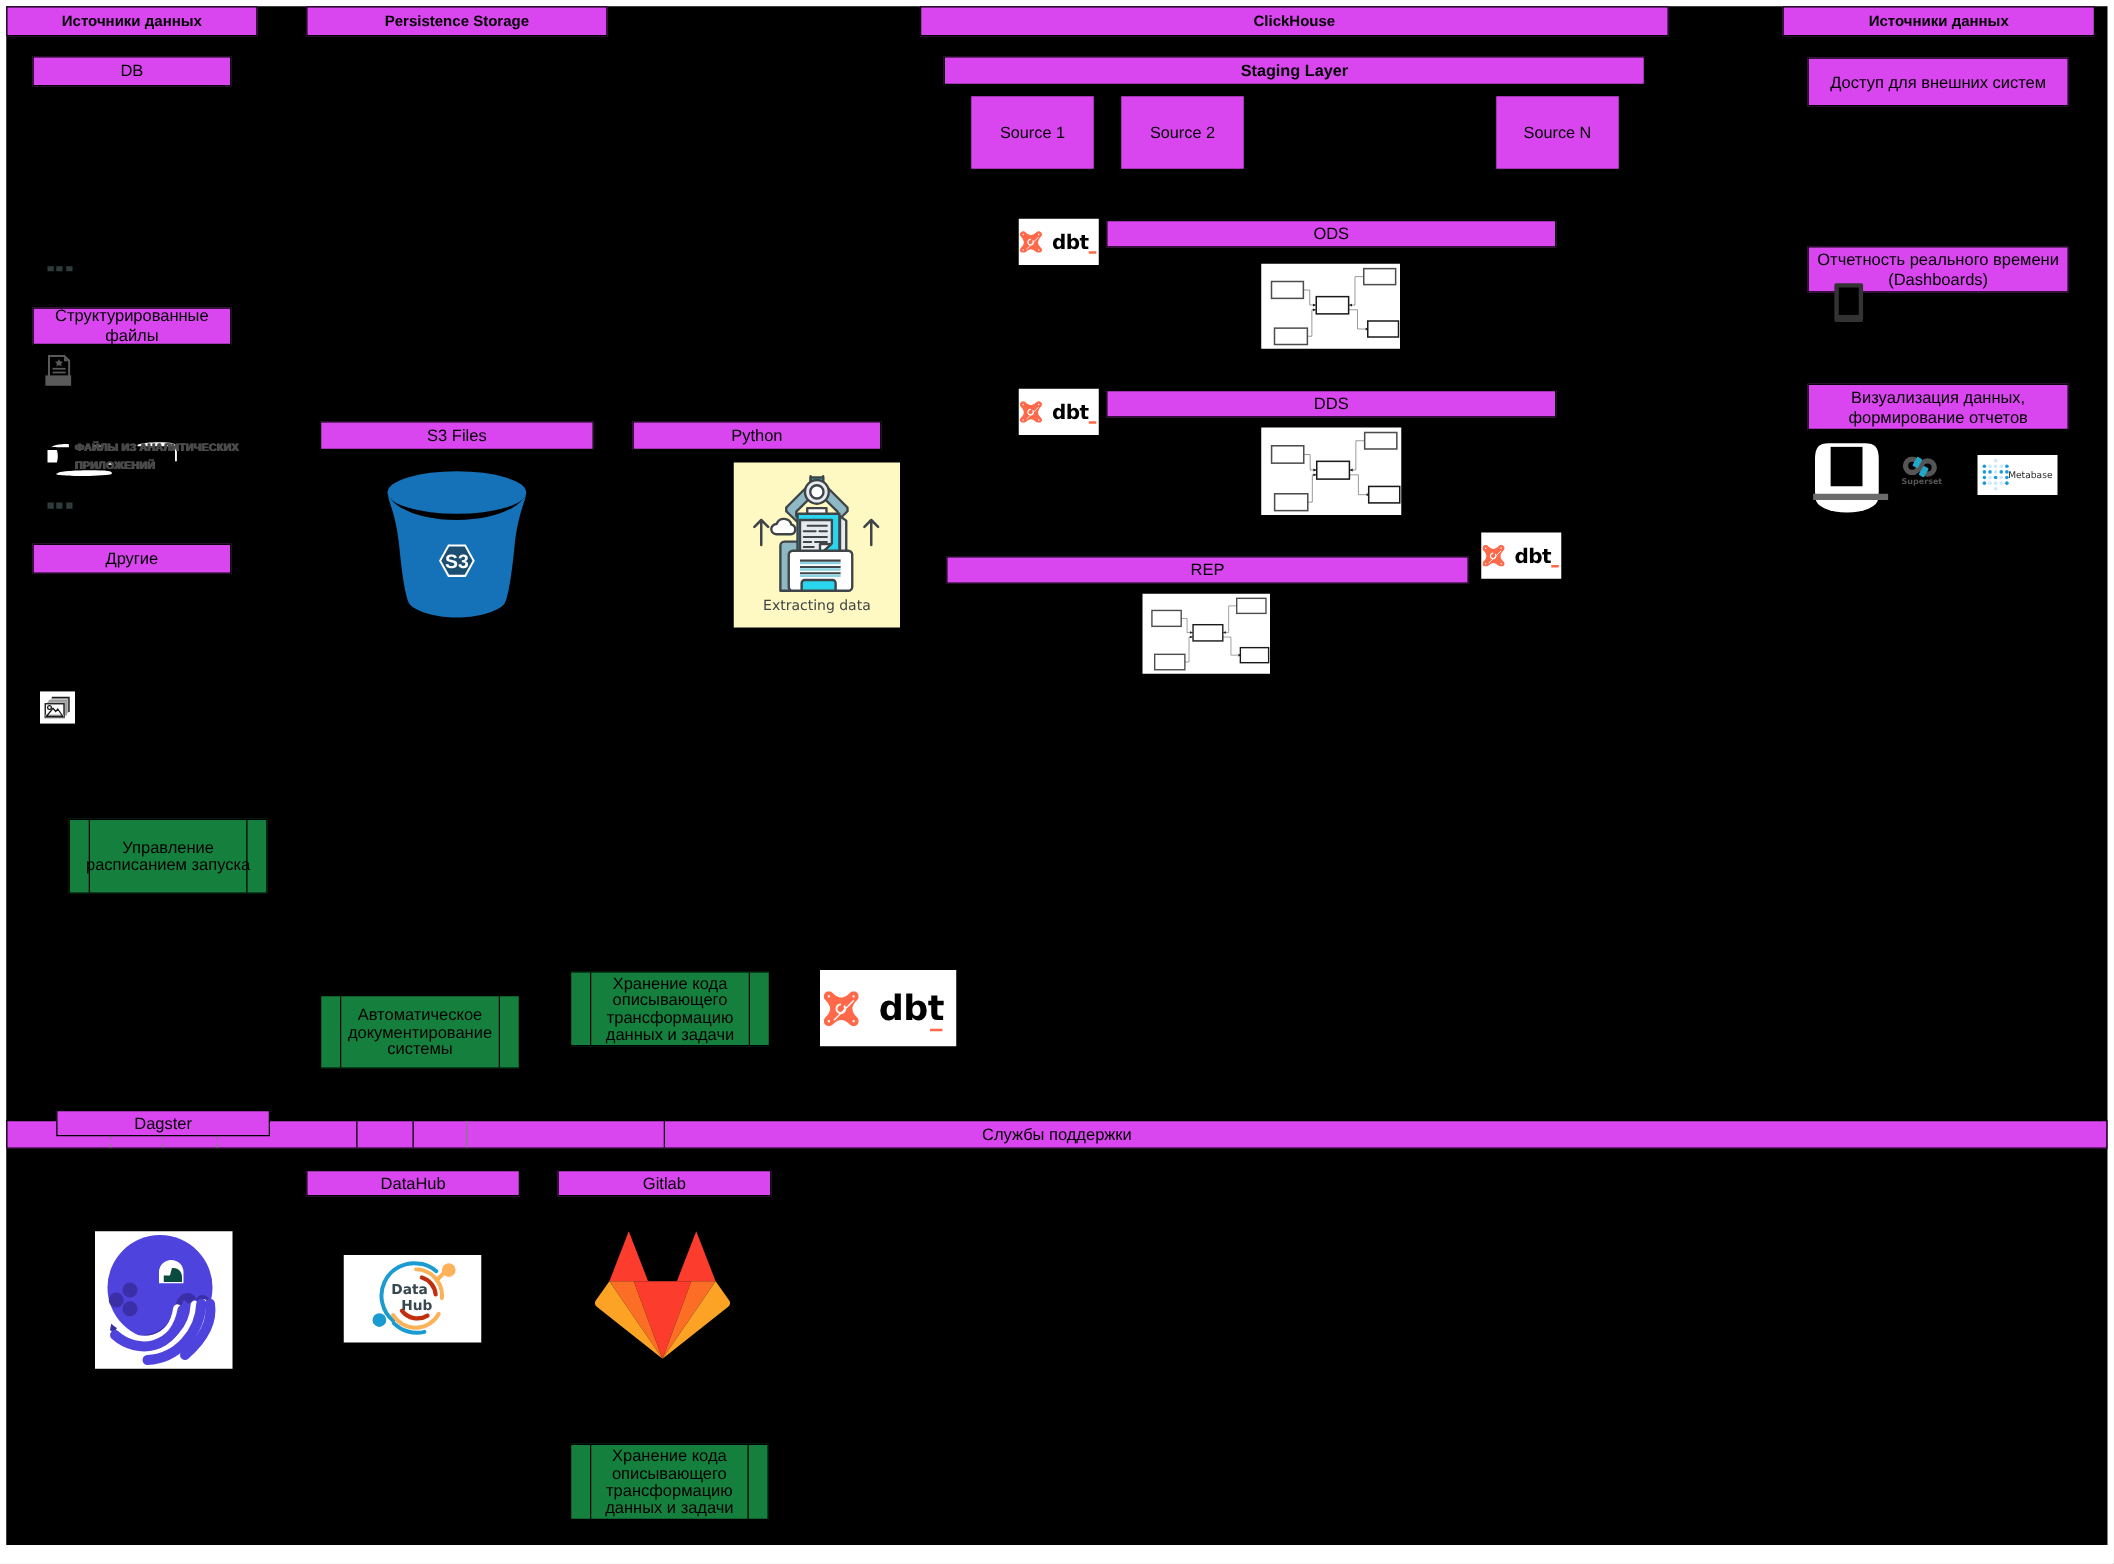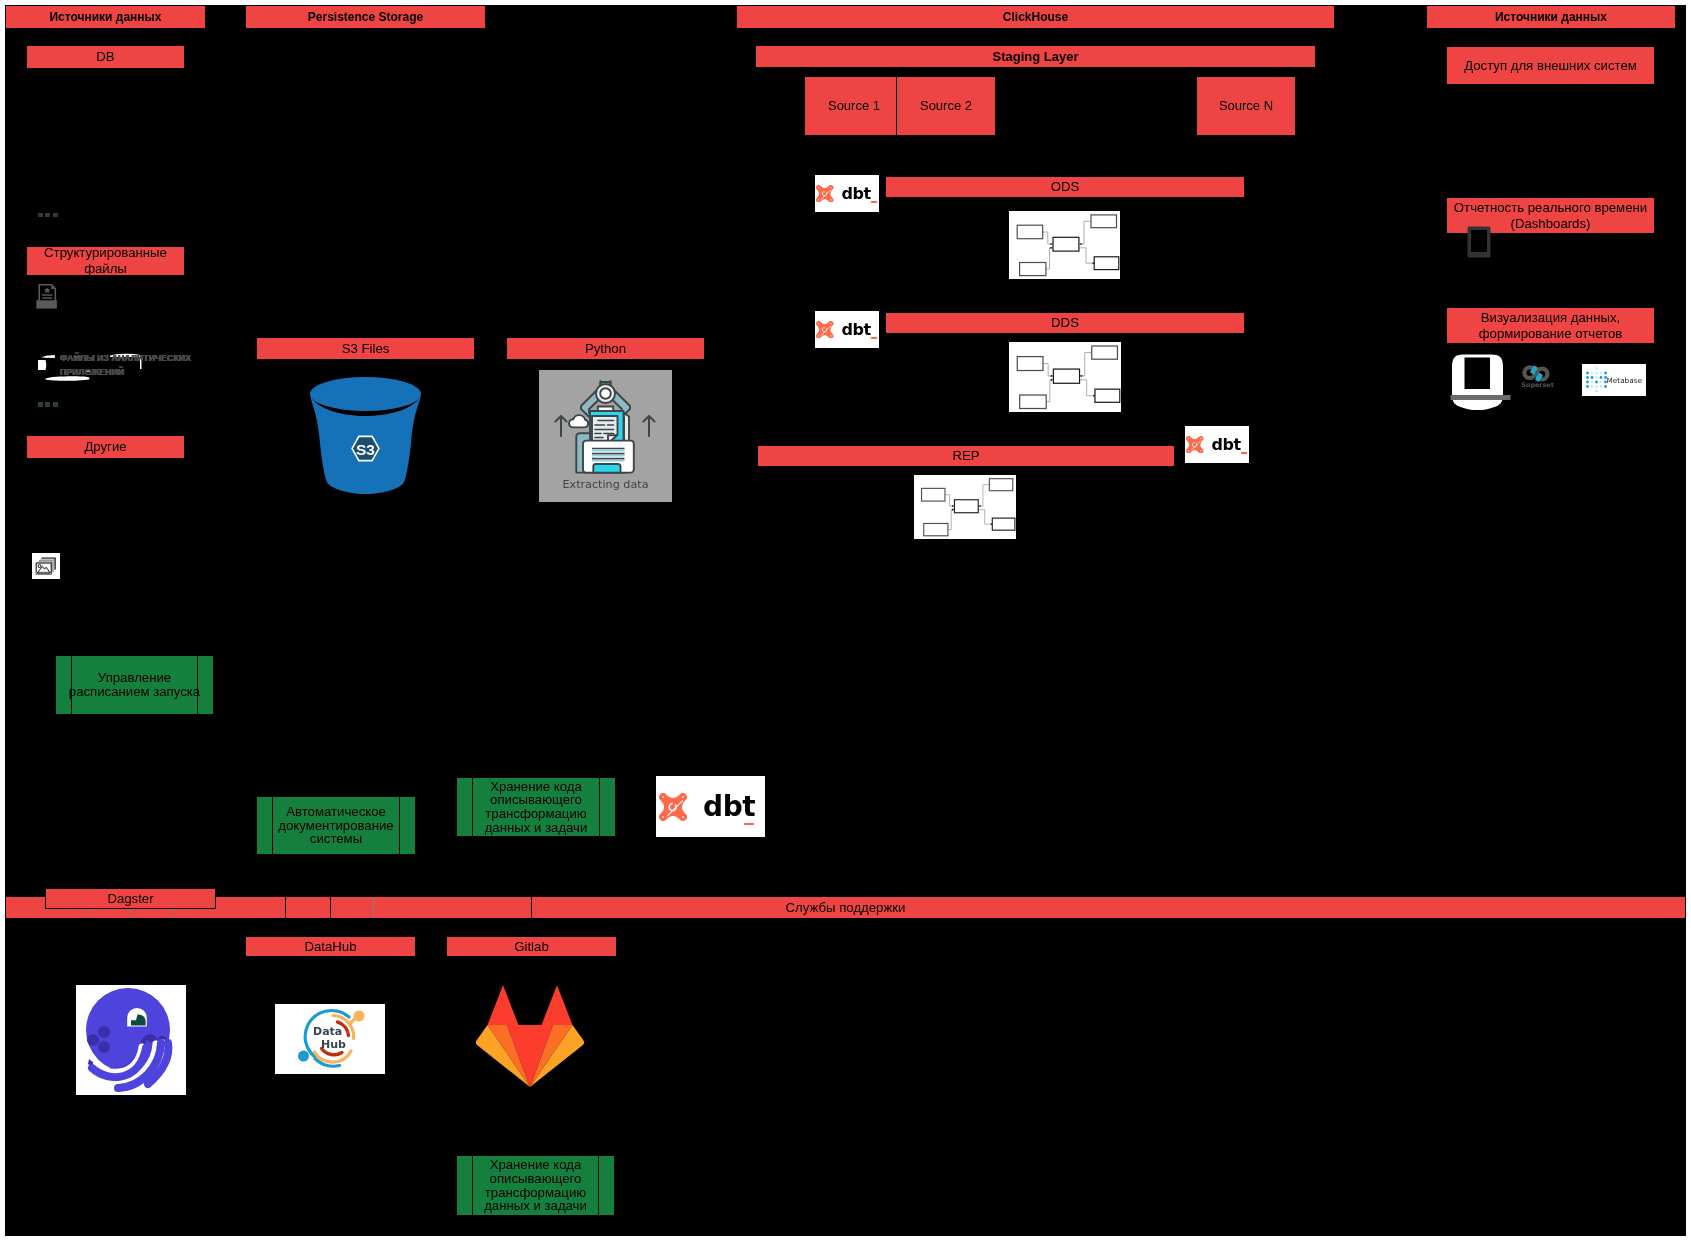--- a/index.html
+++ b/index.html
@@ -1,36 +1,36 @@
 <!DOCTYPE html>
 <html><head>
 <meta charset="utf-8">
 <title>Data Platform Architecture</title>
 <style>
   html,body{margin:0;padding:0;background:#ffffff;}
   body{font-family:"Liberation Sans",sans-serif;-webkit-font-smoothing:antialiased;}
   #canvas{position:relative;width:1691px;height:1251px;overflow:hidden;background:#ffffff;}
   .stage{position:absolute;left:5px;top:5px;width:1681px;height:1231px;background:#000000;}
   .abs{position:absolute;box-sizing:border-box;}
-  .wbox{background:#ef4444;border:1px solid #000000;display:flex;align-items:center;
+  .wbox{background:#d946ef;border:1px solid #000000;display:flex;align-items:center;
         justify-content:center;text-align:center;color:#000000;line-height:1.2;}
   .lane{font-weight:bold;font-size:12px;}
   .hdr{font-weight:normal;font-size:13.2px;}
   .bld{font-weight:bold;font-size:13px;}
   .plain{font-size:13px;font-weight:normal;}
   .pbox{background:#15803d;border:1px solid #000000;display:flex;align-items:center;
         justify-content:center;text-align:center;color:#000000;line-height:13.6px;font-size:13.2px;
         position:absolute;box-sizing:border-box;}
   .pbox::before,.pbox::after{content:"";position:absolute;top:0;bottom:0;width:1px;background:#000;}
   .pbox::before{left:15px;}
   .pbox::after{right:15px;}
   .logobox{background:#ffffff;position:absolute;box-sizing:border-box;}
   .flowicon{position:absolute;background:#ffffff;box-sizing:border-box;}
   .s3txt{font-family:"Liberation Sans",sans-serif;font-size:15.5px;font-weight:bold;}
-  .illus{position:absolute;background:#a3a3a3;box-sizing:border-box;}
+  .illus{position:absolute;background:#fef9c3;box-sizing:border-box;margin-left:48px;}
   .illustxt{font-family:"DejaVu Sans",sans-serif;font-size:11.2px;fill:#3F4448;}
   .dhtxt{font-family:"DejaVu Sans",sans-serif;font-weight:bold;fill:#37474F;font-size:11px;}
   .sptxt{font-family:"DejaVu Sans",sans-serif;font-weight:bold;fill:#555555;font-size:7px;}
   .mbtxt{font-family:"DejaVu Sans",sans-serif;fill:#2A2A2A;font-size:7.3px;}
   .dots{position:absolute;display:flex;gap:2.5px;}
   .dots span{width:5px;height:4.5px;background:#2E3C3C;display:block;}
   .garbwrap{position:absolute;font-family:"Liberation Sans",sans-serif;font-size:8.6px;
             font-weight:bold;line-height:1.62;letter-spacing:0.15px;}
   .garbwrap span{position:absolute;left:0;top:0;white-space:nowrap;display:block;}
   .g-gray{color:#4a4a4a;text-shadow:0.55px 0 0 #4a4a4a,-0.55px 0 0 #4a4a4a;margin-left:29px;}
@@ -129,21 +129,21 @@
   <div class="wbox hdr abs" style="left:256px;top:337px;width:219px;height:23px;">
     <span>S3 Files</span>
   </div>
   <div class="wbox hdr abs" style="left:506px;top:337px;width:199px;height:23px;">
     <span>Python</span>
   </div>
 
   <div class="wbox bld abs" style="left:755px;top:45px;width:561px;height:23px;">
     <span>Staging Layer</span>
   </div>
-  <div class="wbox plain abs" style="left:804px;top:76px;width:100px;height:60px;">
+  <div class="wbox plain abs" style="left:776px;top:76px;width:100px;height:60px;">
     <span>Source 1</span>
   </div>
   <div class="wbox plain abs" style="left:896px;top:76px;width:100px;height:60px;">
     <span>Source 2</span>
   </div>
   <div class="wbox plain abs" style="left:1196px;top:76px;width:100px;height:60px;">
     <span>Source N</span>
   </div>
 
   <div class="wbox hdr abs" style="left:885px;top:176px;width:360px;height:22px;">

